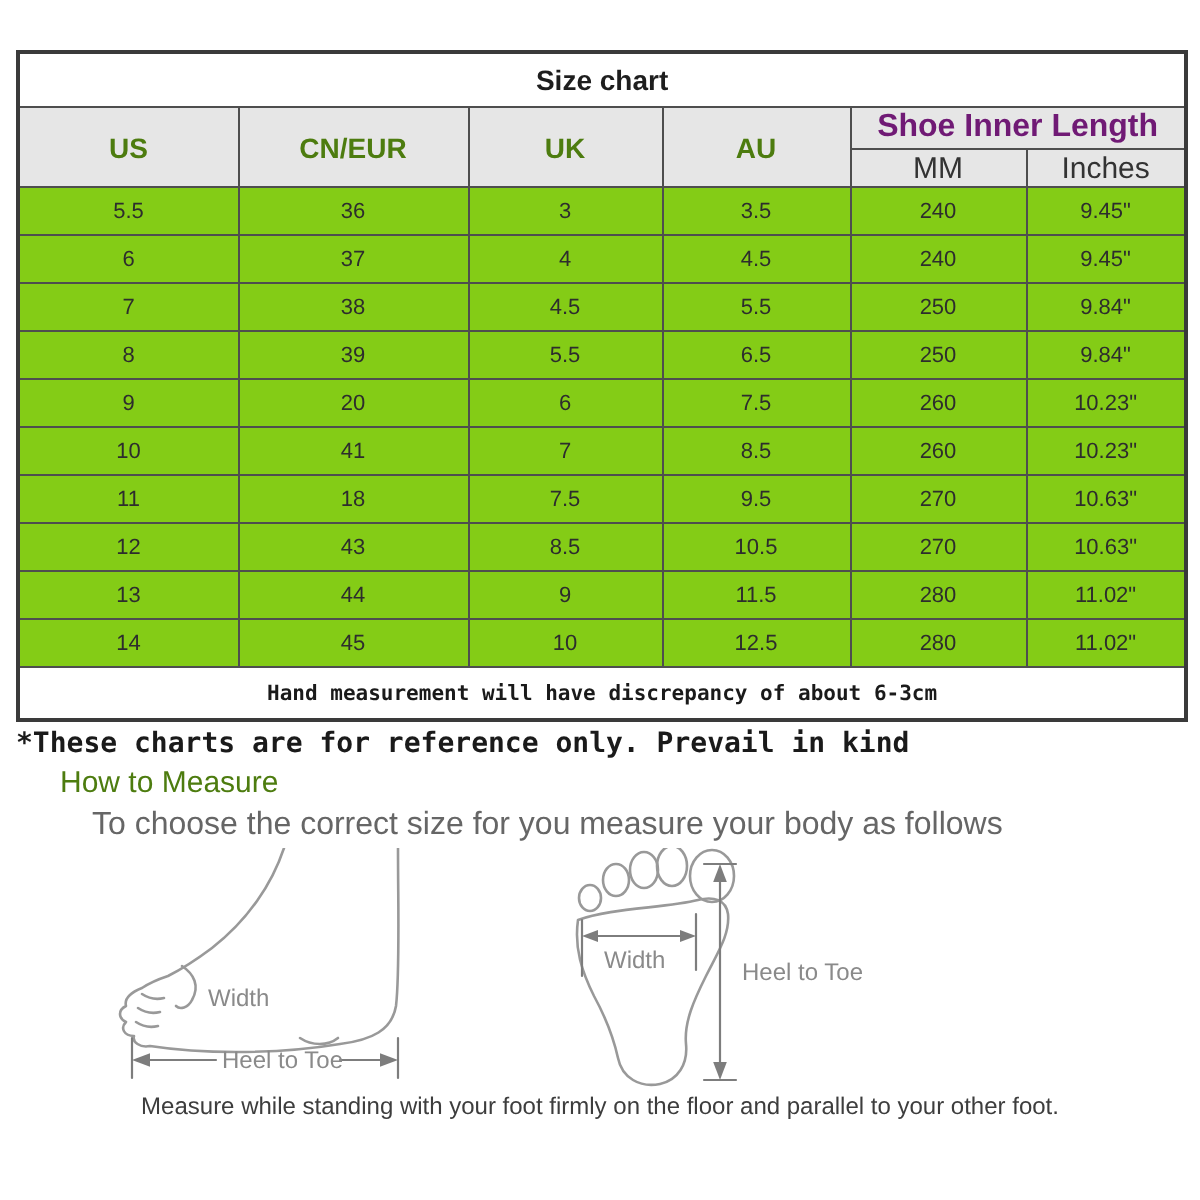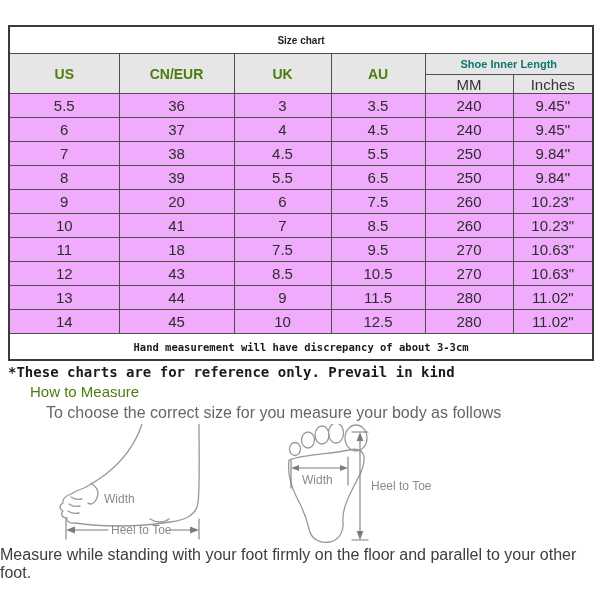--- a/index.html
+++ b/index.html
@@ -3,34 +3,34 @@
 <meta charset="utf-8">
 <style>
   html,body{margin:0;padding:0}
   body{width:600px;height:600px;position:relative;background:#fff;overflow:hidden;
        font-family:"Liberation Sans",sans-serif;color:#333}
 
   table.sizechart{position:absolute;left:8px;top:25px;width:584px;
        border-collapse:collapse;table-layout:fixed;border:2px solid #3a3a3a;background:#fff}
   table.sizechart td{border:1px solid #4e4e4e;text-align:center;vertical-align:middle;
        padding:0;overflow:hidden;white-space:nowrap}
-  td.titlecell{height:26px;font-weight:bold;font-size:10px;color:#1e1e1e;background:#fff}
+  td.titlecell{height:26px;font-weight:bold;font-size:14px;color:#1e1e1e;background:#fff}
   td.hcell{background:#e6e6e6;font-weight:bold;font-size:14px;color:#4d7c0f}
-  td.hspan{background:#e6e6e6;font-weight:bold;font-size:11px;height:20px;color:#0f766e}
+  td.hspan{background:#e6e6e6;font-weight:bold;font-size:16px;height:20px;color:#701a75}
   td.hsub{background:#e6e6e6;font-weight:normal;font-size:15px;height:18px;color:#333}
-  tr.datarow td{height:23px;font-size:15px;color:#2d2d2d;background:#f0abfc}
+  tr.datarow td{height:23px;font-size:11px;color:#2d2d2d;background:#84cc16}
   td.footcell{height:25px;font-family:"DejaVu Sans Mono","Liberation Mono",monospace;
        font-weight:bold;font-size:10.5px;color:#1a1a1a;background:#fff}
 
   .refnote{position:absolute;left:8px;top:364px;font-family:"DejaVu Sans Mono","Liberation Mono",monospace;
        font-weight:bold;font-size:14px;color:#1a1a1a}
   .htm-heading{position:absolute;left:30px;top:383px;font-size:15px;color:#4d7c0f}
   .htm-sub{position:absolute;left:46px;top:404px;font-size:16px;color:#666}
-  .caption{position:absolute;left:0;top:546px;width:600px;text-align:left;
-       font-size:16px;color:#3d3d3d}
+  .caption{position:absolute;left:0;top:546px;width:600px;text-align:center;
+       font-size:12px;color:#3d3d3d}
 
   .sketch{position:absolute}
   .sketch path,.sketch ellipse,.sketch line{fill:none;stroke:#999;stroke-width:1.3;
        stroke-linecap:round;stroke-linejoin:round}
   .sketch .dim{stroke:#7d7d7d;stroke-width:1.1}
   .sketch .head{fill:#7d7d7d;stroke:none}
   .sketch text{font-family:"Liberation Sans",sans-serif;font-size:12px;fill:#8a8a8a;stroke:none}
 </style>
 </head>
 <body>
@@ -133,21 +133,21 @@
     </tr>
     <tr class="datarow">
       <td>14</td>
       <td>45</td>
       <td>10</td>
       <td>12.5</td>
       <td>280</td>
       <td>11.02"</td>
     </tr>
     <tr>
-      <td class="footcell" colspan="6">Hand measurement will have discrepancy of about 3-3cm</td>
+      <td class="footcell" colspan="6">Hand measurement will have discrepancy of about 6-3cm</td>
     </tr>
   </tbody>
 </table>
 
 <div class="refnote">*These charts are for reference only. Prevail in kind</div>
 <div class="htm-heading">How to Measure</div>
 <div class="htm-sub">To choose the correct size for you measure your body as follows</div>
 
 <svg class="sketch" style="left:58px;top:424px" width="170" height="125" viewBox="0 0 170 125">
   <path d="M84,0 C78,18 66,36 48,50 C40,56 32,61 26,64 C20,66 16,68 13,70

